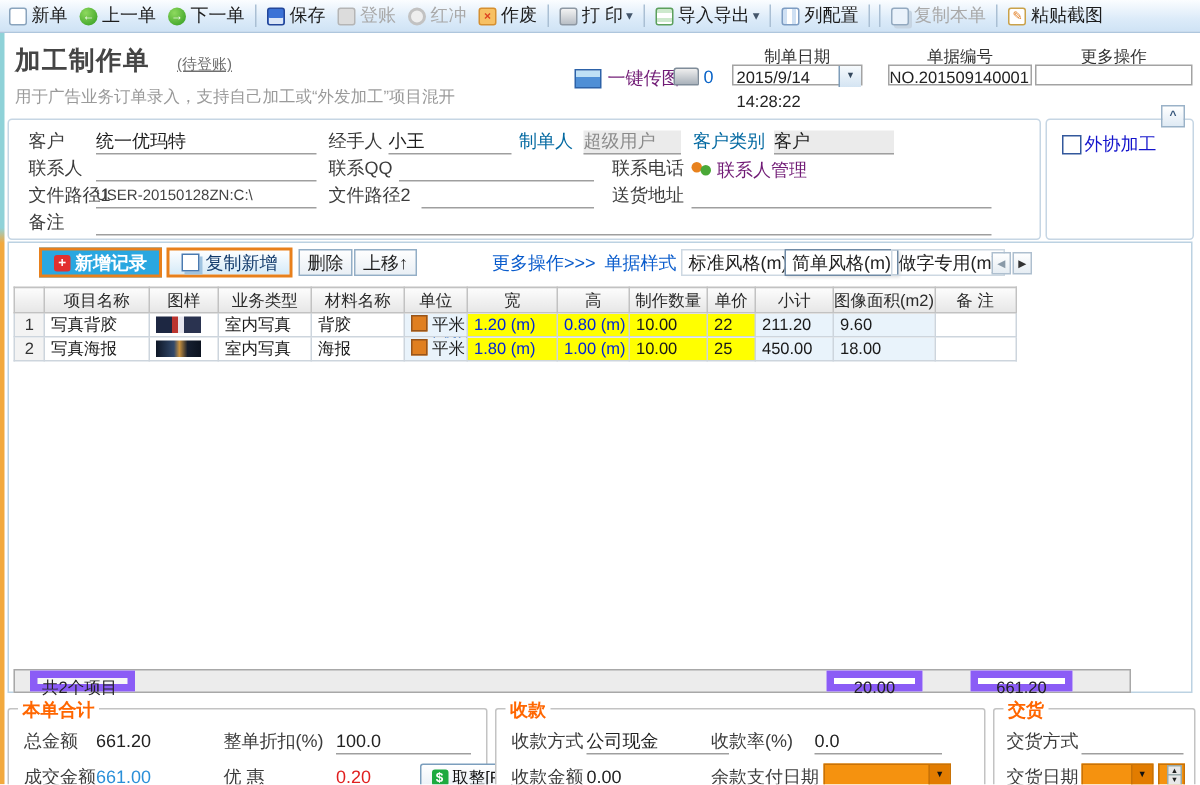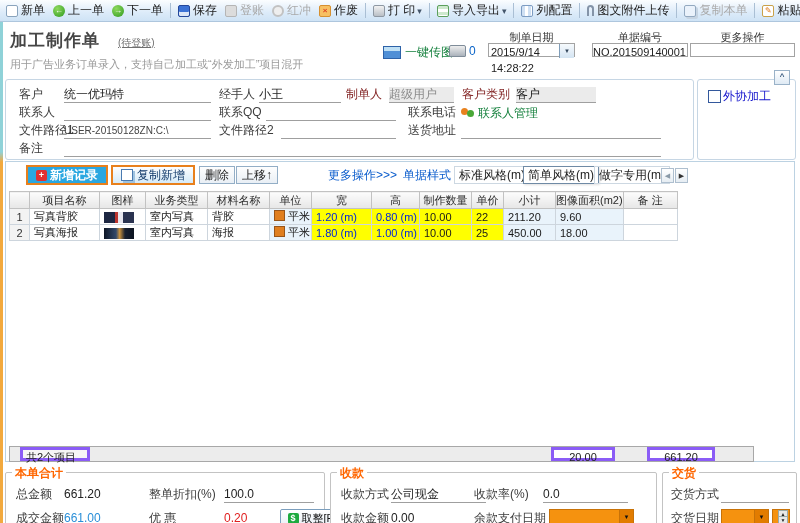--- a/index.html
+++ b/index.html
@@ -40,25 +40,25 @@
   .printico{position:absolute;left:449px;top:45px;width:15px;height:10px;background:linear-gradient(#eee,#aab2bb);border:1px solid #7f8c99;border-radius:2px 2px 1px 1px;}
   .printcnt{position:absolute;left:469px;top:44px;color:#0a64c8;}
   .hlabel{position:absolute;top:30px;font-size:11px;color:#333;text-align:center;}
   .hfield{position:absolute;top:43px;height:14px;border:1px solid #a3a3a3;background:#fff;font-size:11px;line-height:16px;box-sizing:border-box;}
   .ddbtn{position:absolute;right:0;top:0;width:14px;height:14px;background:linear-gradient(#f6fafd,#d4e4f2);border-left:1px solid #7f9db9;
          display:flex;align-items:center;justify-content:center;}
   .ddbtn::after{content:"▼";font-size:6px;color:#33475c;}
   
   .fbox{position:absolute;border:1px solid #c6d6e4;border-radius:3px;background:#fff;}
   .flabel{position:absolute;height:15px;line-height:15px;color:#3c3c3c;white-space:nowrap;}
-  .flabel.gray{color:#7f1d1d;}
+  .flabel.gray{color:#0369a1;}
   .uf{position:absolute;height:15px;line-height:15px;border-bottom:1px solid #9f9f9f;color:#1d1d1d;white-space:nowrap;overflow:hidden;}
   .gf{background:#ebebeb;border-bottom:1px solid #9f9f9f;}
   .gf.dim{color:#8b8b8b;}
-  .link{color:#15803d;cursor:pointer;white-space:nowrap;}
+  .link{color:#701a75;cursor:pointer;white-space:nowrap;}
   .pplico{position:absolute;width:13px;height:12px;}
   .pplico::before{content:"";position:absolute;left:0;top:2px;width:7px;height:7px;border-radius:50%;background:#e8821e;}
   .pplico::after{content:"";position:absolute;left:6px;top:4px;width:7px;height:7px;border-radius:50%;background:#4aa837;}
   .chk{position:absolute;width:11px;height:11px;border:1px solid #33589c;background:#fff;}
   .collapse{position:absolute;left:774px;top:70px;width:14px;height:13px;border:1px solid #9ab2c8;background:linear-gradient(#fff,#dfeaf4);
             font-size:8px;line-height:11px;text-align:center;color:#35557a;font-weight:bold;}
   .collapse::after{content:"^";}
   
   .work{position:absolute;left:5px;top:161px;width:790px;height:301px;border:1px solid #bcd2e2;background:#fff;box-sizing:border-box;}
   .abtn{position:absolute;top:3px;height:20px;display:flex;align-items:center;justify-content:center;box-sizing:border-box;white-space:nowrap;}
@@ -79,21 +79,21 @@
   .grid td{border:1px solid #cdd5dd;height:15px;padding:0 0 0 4px;white-space:nowrap;overflow:hidden;color:#1a1a1a;background:#fff;}
   .grid td.num{background:#f3f3f3;text-align:center;padding:0;color:#333;}
   .grid td.yel{background:#ffff00;}
   .grid td.blueval{color:#0026d8;}
   .grid td.lite{background:#e9f3fb;}
   .swatch{display:inline-block;width:9px;height:9px;background:#e07f20;border:1px solid #98551a;vertical-align:-1px;margin-right:3px;}
   .thumb{display:inline-block;width:30px;height:11px;vertical-align:middle;margin-left:4px;}
   .thumb.t1{background:linear-gradient(90deg,#1d2742 0 35%,#bb3530 35% 48%,#e7e7ef 48% 62%,#2a3350 62%);}
   .thumb.t2{background:linear-gradient(90deg,#0e1625,#32496b 40%,#c8913e 52%,#161f30 70%,#0c1320);}
   .sumrow{position:absolute;left:3px;top:284px;width:745px;height:16px;background:#ececec;border:1px solid #a8a8a8;box-sizing:border-box;}
-  .sumbox{position:absolute;top:0px;height:14px;line-height:14px;background:#f6f6f6;border:3px solid #8b5cf6;box-sizing:border-box;padding:0 3px;font-size:11px;}
+  .sumbox{position:absolute;top:0px;height:14px;line-height:14px;background:#f6f6f6;border:5px solid #8b5cf6;box-sizing:border-box;padding:0 3px;font-size:11px;}
   .sumval{background:#fff;text-align:center;}
   
   .fs{position:absolute;border:1px solid #c3c3c3;border-radius:2px;background:#fff;height:68px;}
   .legend{position:absolute;top:-8px;left:6px;background:#fff;padding:0 3px;color:#ff6600;font-weight:bold;}
   .bl{position:absolute;height:15px;line-height:15px;color:#3c3c3c;white-space:nowrap;}
   .bv{position:absolute;height:15px;line-height:15px;white-space:nowrap;}
   .ul{border-bottom:1px solid #9f9f9f;}
   .blue{color:#2a8fd8;} .red{color:#e01f1f;}
   .roundbtn{position:absolute;display:flex;align-items:center;justify-content:center;height:17px;
             background:linear-gradient(#fff,#e7eef5);border:1px solid #7b9ebd;border-radius:2px;font-size:11px;color:#111;}
@@ -152,24 +152,20 @@
     <div class="tbtn dd">
         <span class="tico i-imex"></span>
         <span>导入导出</span>
       </div>
     <div class="tsep"></div>
     <div class="tbtn">
         <span class="tico i-cols"></span>
         <span>列配置</span>
       </div>
     <div class="tsep"></div>
-    <div class="tbtn">
-        <span class="tico i-attach"></span>
-        <span>图文附件上传</span>
-      </div>
     <div class="tsep"></div>
     <div class="tbtn disabled">
         <span class="tico i-copy"></span>
         <span>复制本单</span>
       </div>
     <div class="tsep"></div>
     <div class="tbtn">
         <span class="tico i-paste"></span>
         <span>粘贴截图</span>
       </div>

